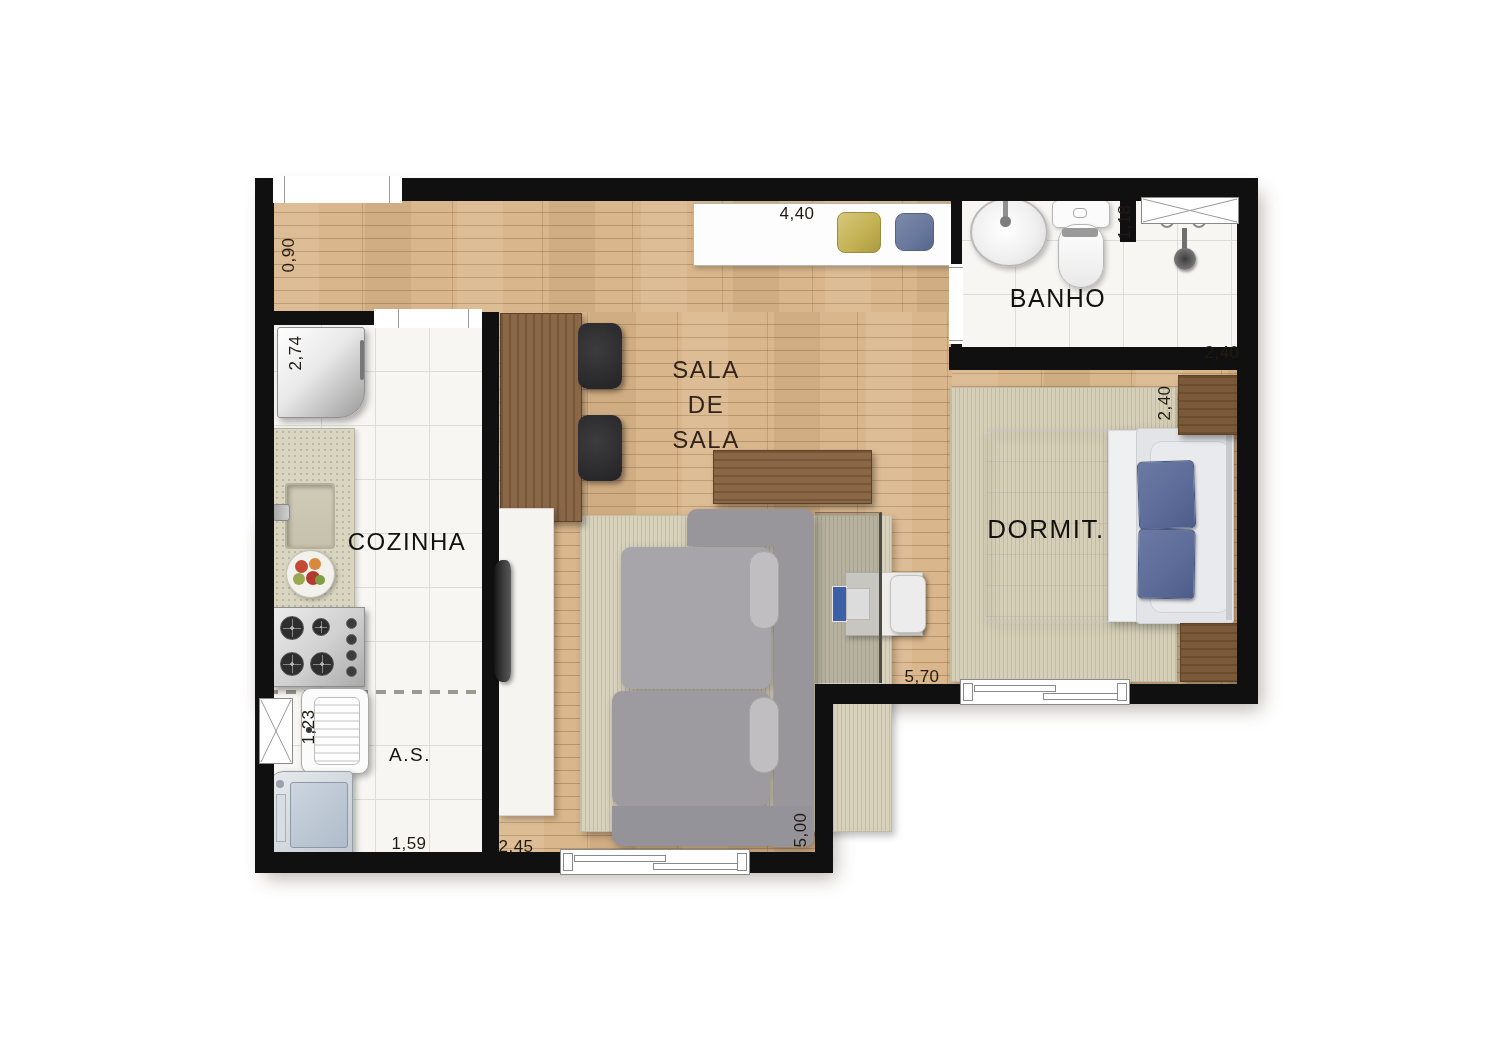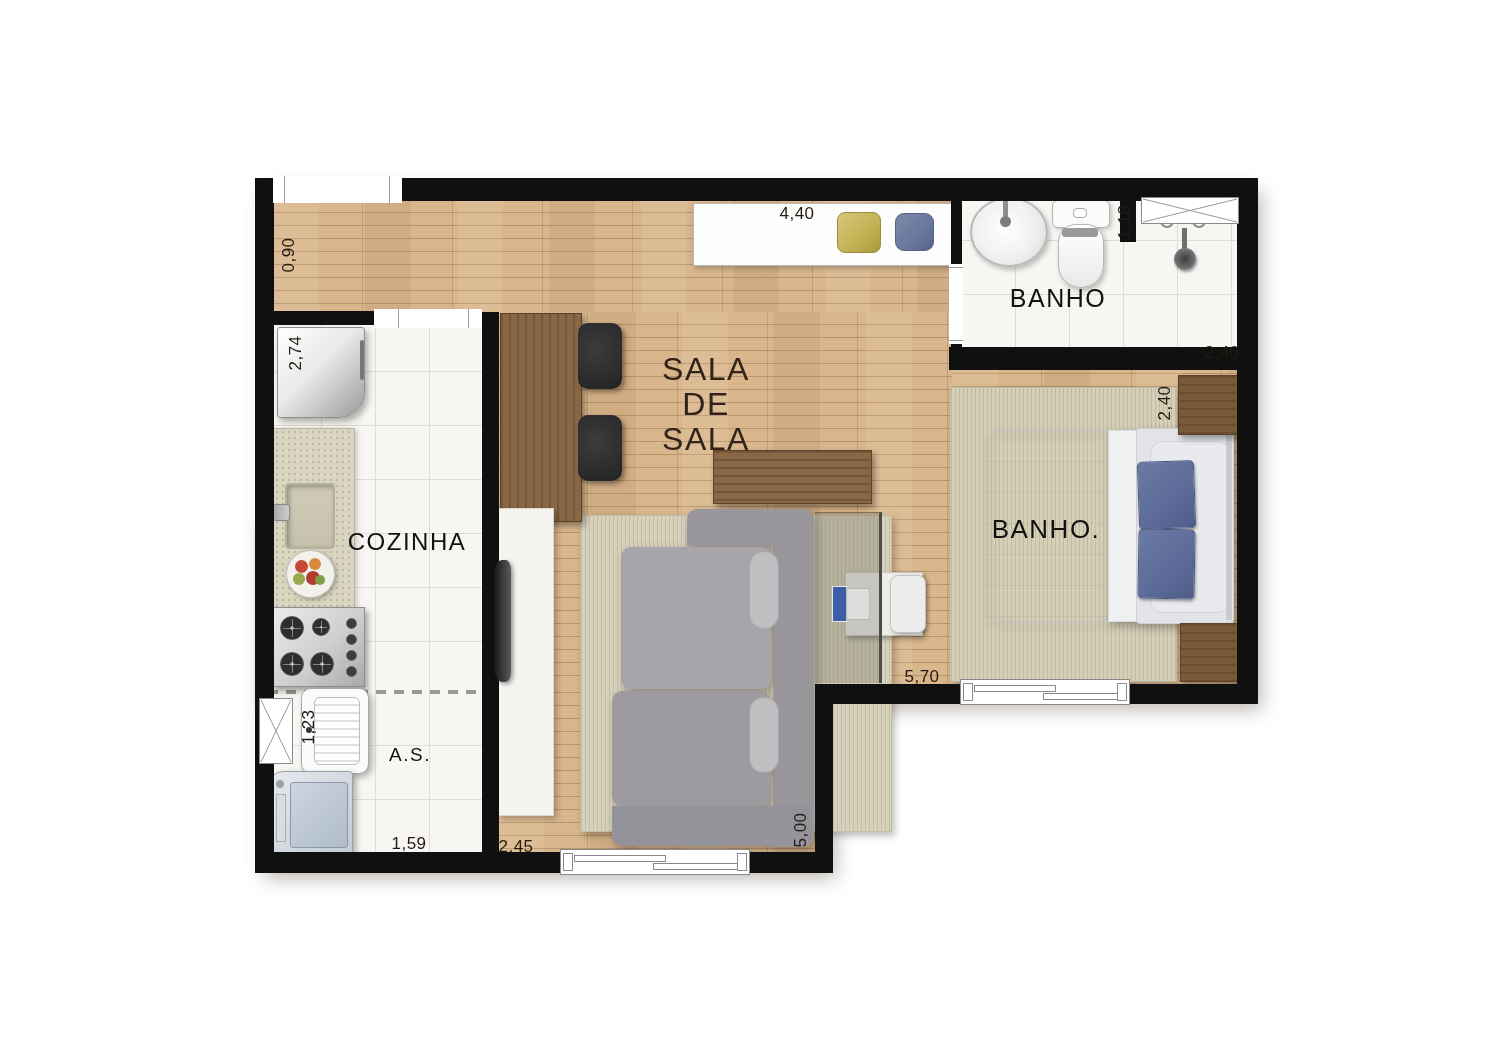--- a/index.html
+++ b/index.html
@@ -208,28 +208,28 @@
     <div class="sbar" style="left:92px;top:13px;width:84px"></div>
     <div class="scap" style="right:2px"></div>
   </div>
   <div class="slider" style="left:960px;top:679px;width:170px;height:26px">
     <div class="scap" style="left:2px"></div>
     <div class="sbar" style="left:13px;top:5px;width:80px"></div>
     <div class="sbar" style="left:82px;top:13px;width:74px"></div>
     <div class="scap" style="right:2px"></div>
   </div>
 
-  <div class="room-label" style="left:646px;top:352px;width:120px;font-size:32px;line-height:35px;color:#31221a">
+  <div class="room-label" style="left:646px;top:352px;width:120px;font-size:24px;line-height:35px;color:#31221a">
     <div>SALA</div>
     <div>DE</div>
     <div>SALA</div>
   </div>
   <div class="room-label" style="left:347px;top:528px;width:120px;font-size:24px">COZINHA</div>
   <div class="room-label" style="left:998px;top:284px;width:120px;font-size:25px">BANHO</div>
-  <div class="room-label" style="left:986px;top:514px;width:120px;font-size:26px;z-index:7">BANHO.</div>
+  <div class="room-label" style="left:986px;top:514px;width:120px;font-size:26px;z-index:7">DORMIT.</div>
   <div class="room-label" style="left:370px;top:744px;width:80px;font-size:19px">A.S.</div>
 
   <div class="dim dim-v" style="left:249px;top:245px">0,90</div>
   <div class="dim" style="left:757px;top:204px">4,40</div>
   <div class="dim dim-v" style="left:1085px;top:212px">1,18</div>
   <div class="dim dim-v" style="left:256px;top:343px">2,74</div>
   <div class="dim" style="left:1182px;top:343px">2,40</div>
   <div class="dim dim-v" style="left:1125px;top:393px">2,40</div>
   <div class="dim" style="left:882px;top:667px">5,70</div>
   <div class="dim" style="left:369px;top:834px">1,59</div>

